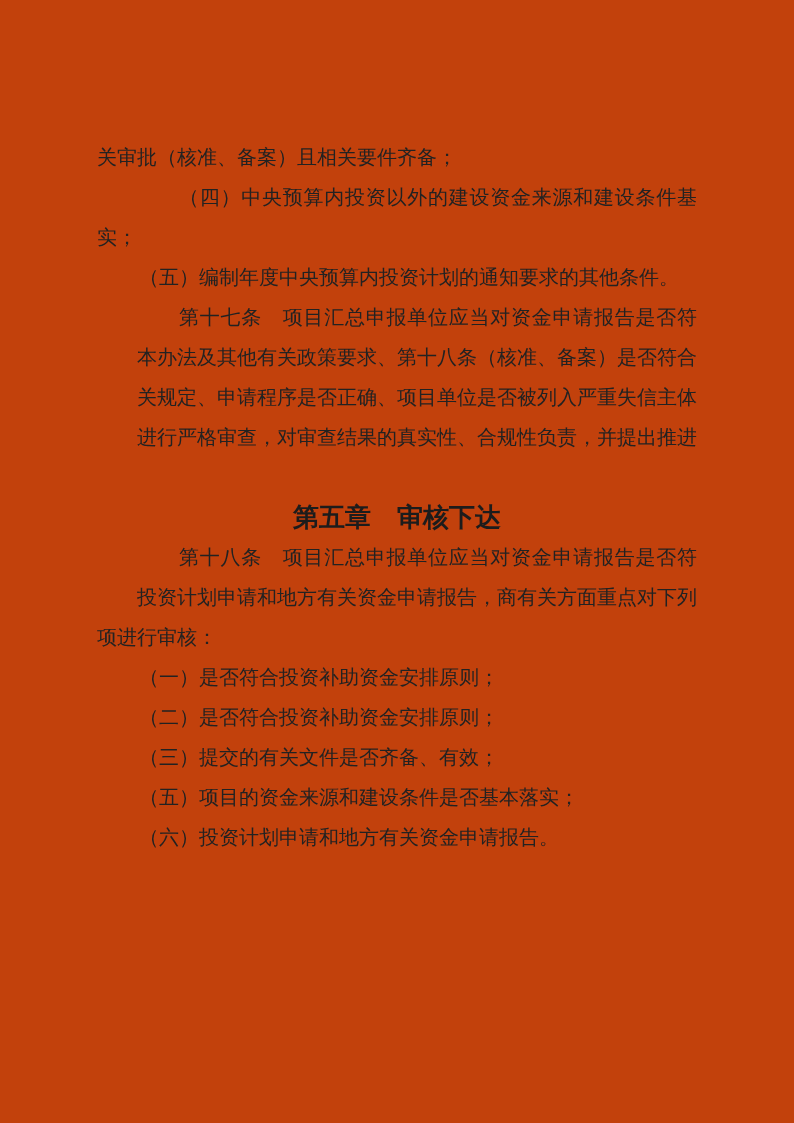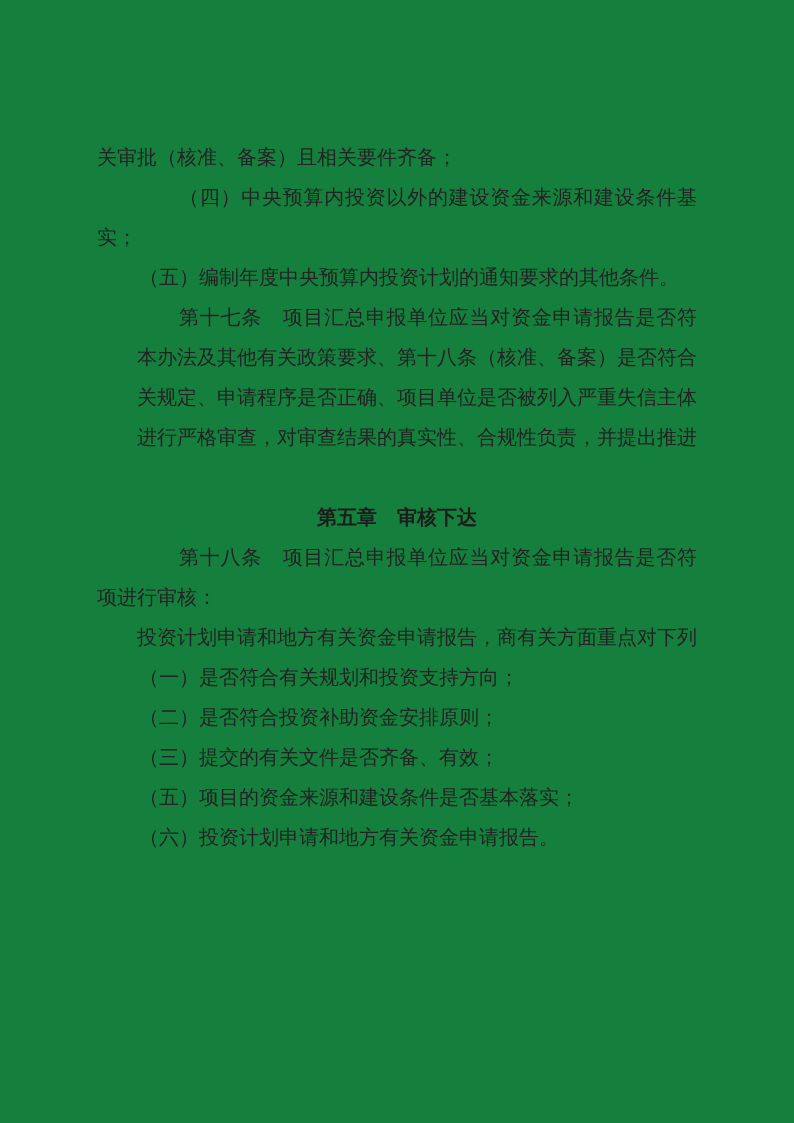--- a/index.html
+++ b/index.html
@@ -4,21 +4,21 @@
 <style>
   html, body {
     margin: 0;
     padding: 0;
     background: #ffffff;
   }
   .page {
     position: relative;
     width: 794px;
     height: 1123px;
-    background: #15803d;
+    background: #c2410c;
     overflow: hidden;
     font-family: "Liberation Serif", "DejaVu Serif", serif;
     color: #222222;
   }
   .content {
     position: absolute;
     left: 97px;
     top: 137px;
     width: 600px;
     font-size: 20px;
@@ -38,21 +38,21 @@
     margin-left: 40px;
   }
   .chapter-heading {
     height: 40px;
     margin-top: 40px;
     overflow: hidden;
     text-align: center;
     text-align-last: center;
     font-family: "Liberation Sans", "DejaVu Sans", sans-serif;
     font-weight: bold;
-    font-size: 20px;
+    font-size: 26px;
     color: #1c1c1c;
   }
 </style>
 </head>
 <body>
 
 <div class="page">
   <div class="content">
 
     <div class="line">关审批（核准、备案）且相关要件齐备；</div>
@@ -61,23 +61,23 @@
     <div class="line indent">（五）编制年度中央预算内投资计划的通知要求的其他条件。</div>
 
     <div class="line indent stretch">第十七条　项目汇总申报单位应当对资金申请报告是否符合</div>
     <div class="line stretch">本办法及其他有关政策要求、第十八条（核准、备案）是否符合有</div>
     <div class="line stretch">关规定、申请程序是否正确、项目单位是否被列入严重失信主体名单</div>
     <div class="line stretch">进行严格审查，对审查结果的真实性、合规性负责，并提出推进项</div>
 
     <div class="chapter-heading">第五章　审核下达</div>
 
     <div class="line indent stretch">第十八条　项目汇总申报单位应当对资金申请报告是否符合</div>
+    <div class="line stretch">投资计划申请和地方有关资金申请报告，商有关方面重点对下列事</div>
     <div class="line">项进行审核：</div>
-    <div class="line stretch">投资计划申请和地方有关资金申请报告，商有关方面重点对下列事</div>
 
-    <div class="line indent">（一）是否符合有关规划和投资支持方向；</div>
+    <div class="line indent">（一）是否符合投资补助资金安排原则；</div>
     <div class="line indent">（二）是否符合投资补助资金安排原则；</div>
     <div class="line indent">（三）提交的有关文件是否齐备、有效；</div>
     <div class="line indent">（五）项目的资金来源和建设条件是否基本落实；</div>
     <div class="line indent">（六）投资计划申请和地方有关资金申请报告。</div>
 
   </div>
 </div>
 
 </body></html>

